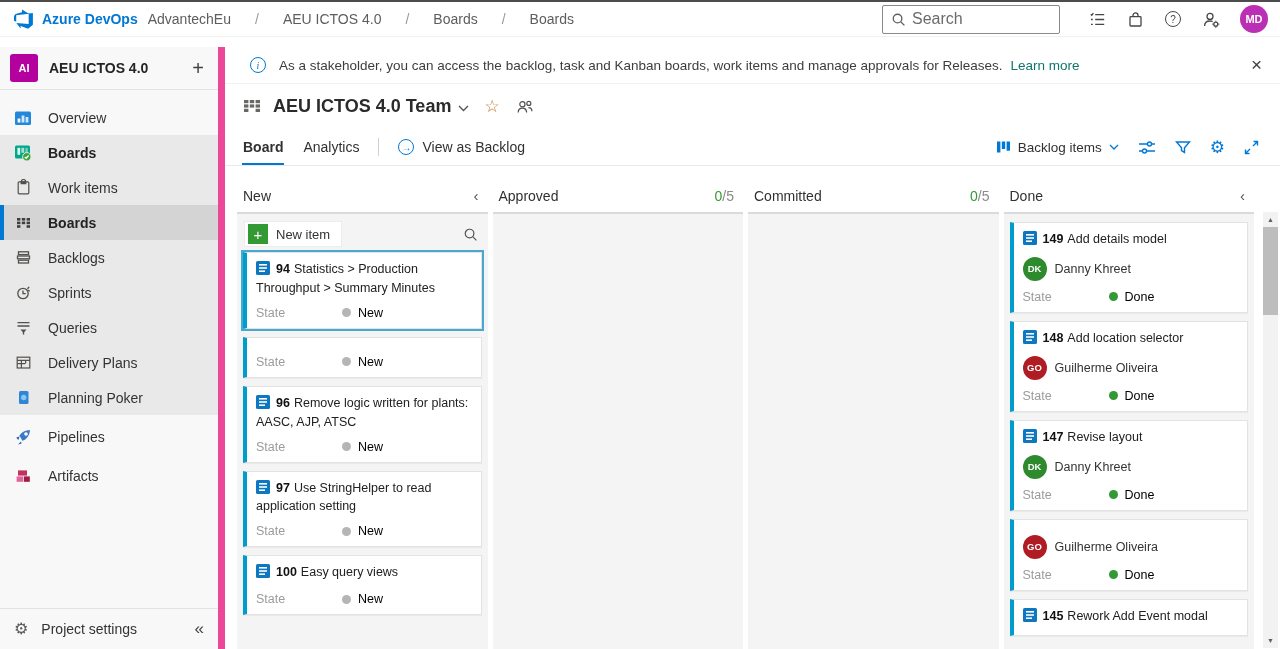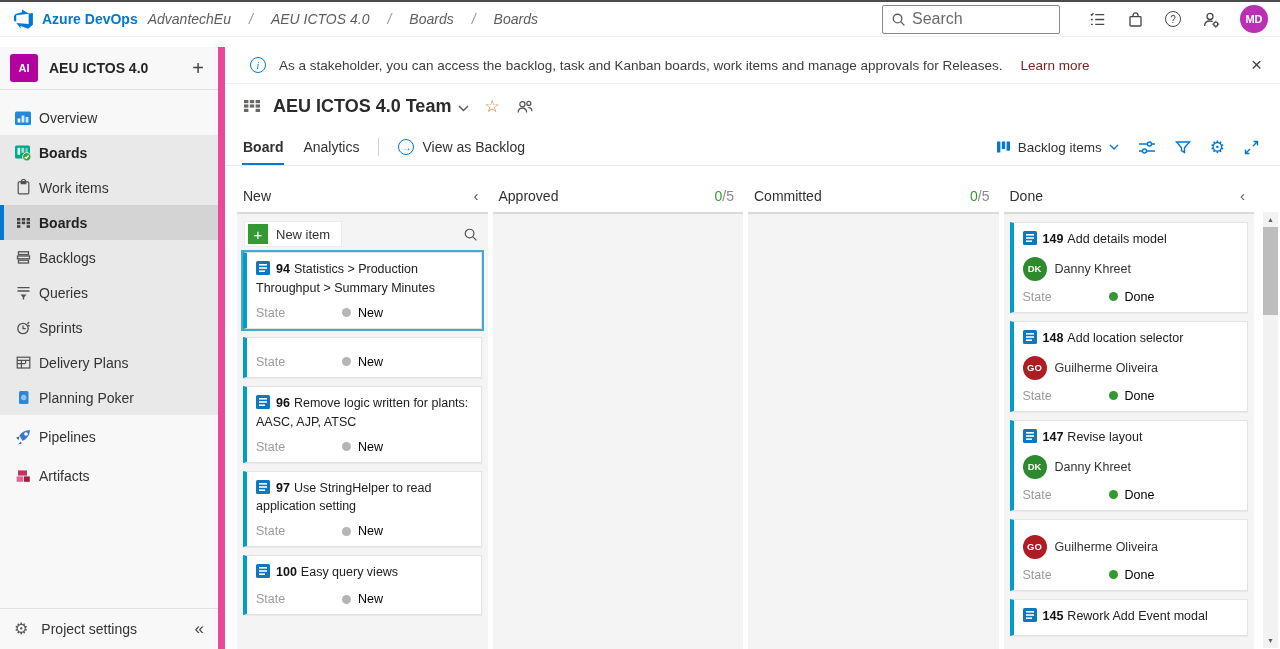--- a/index.html
+++ b/index.html
@@ -6,21 +6,21 @@
   html,body { width:1280px; height:649px; overflow:hidden; background:#fff;
               font-family:"Liberation Sans","DejaVu Sans",sans-serif; }
   #app { position:relative; width:1280px; height:649px; background:#fff; overflow:hidden; }
 
   
   .top-strip { position:absolute; top:0; left:0; right:0; height:2px; background:#4c4c4c; }
   .topbar { position:absolute; top:2px; left:0; right:0; height:35px; background:#fff;
             display:flex; align-items:center; padding:0 12px 0 14px; border-bottom:1px solid #f1f1f1; }
   .brand { display:flex; align-items:center; gap:8px; cursor:pointer; }
   .brand-name { color:#0078d4; font-weight:700; font-size:14px; }
-  .crumbs { display:flex; align-items:flex-start; gap:18px; margin-left:10px; font-size:14px; color:#5d5d5d;font-style:italic; }
+  .crumbs { display:flex; align-items:flex-start; gap:24px; margin-left:10px; font-size:14px; color:#5d5d5d; }
   .crumb { cursor:pointer; }
   .crumb-sep { color:#9a9a9a; }
   .topbar-right { margin-left:auto; display:flex; align-items:center; gap:4px; }
   .searchbox { display:flex; align-items:center; width:178px; height:29px; border:1px solid #8a8a8a;
                border-radius:2px; padding:0 8px; gap:6px; margin-right:16px; }
   .searchbox input { border:none; outline:none; width:120px; font-size:16px; color:#333;
                      font-family:inherit; background:transparent; }
   .searchbox input::placeholder { color:#6b6b6b; }
   .icon-btn { width:34px; height:34px; display:flex; align-items:center; justify-content:center;
               color:#484644; cursor:pointer; }
@@ -32,21 +32,21 @@
   
   .sidebar { position:absolute; top:47px; left:0; bottom:0; width:225px; background:#f8f8f8;
              border-right:7px solid #ec4899; display:flex; flex-direction:column; }
   .project-row { height:42px; display:flex; align-items:center; padding:0 14px 0 10px; gap:11px; }
   .project-avatar { width:28px; height:28px; border-radius:3px; color:#fff; font-size:11px; font-weight:700;
                     display:flex; align-items:center; justify-content:center; cursor:pointer; }
   .project-name { font-size:14px; font-weight:700; color:#252525; flex:1; cursor:pointer; }
   .add-proj { font-size:20px; color:#424242; font-weight:400; cursor:pointer; line-height:1; }
   .side-div { height:1px; background:#e2e2e2; }
   .nav { padding-top:10px; display:flex; flex-direction:column; }
-  .nav-item { height:35px; display:flex; align-items:center; gap:7px; padding-left:14px;
+  .nav-item { height:35px; display:flex; align-items:center; gap:16px; padding-left:14px;
               font-size:14px; color:#333; cursor:pointer; }
   .nav-item .ic { width:18px; display:flex; justify-content:center; }
   .nav-group { background:#e9e9e9; }
   .nav-item.hub { font-weight:700; color:#222; }
   .nav-item.selected { background:#d4d4d4; border-left:4px solid #0078d4; padding-left:10px;
                        font-weight:700; color:#222; }
   .nav-item.gap-top { margin-top:4px; }
   .sidebar-footer { margin-top:auto; }
   .footer-row { height:40px; display:flex; align-items:center; gap:13px; padding:0 14px;
                 font-size:14px; color:#333; cursor:pointer; }
@@ -55,21 +55,21 @@
 
   
   .main { position:absolute; top:47px; left:225px; right:0; bottom:0; display:flex; flex-direction:column; background:#fff; }
 
   .banner { height:37px; display:flex; align-items:center; padding:0 12px 0 25px;
             border-bottom:1px solid #f0f0f0; font-size:13.5px; }
   .info-circle { width:16px; height:16px; min-width:16px; border:1.2px solid #0078d4; border-radius:50%;
                  color:#0078d4; font-size:10px; font-style:italic; display:flex; align-items:center;
                  justify-content:center; font-family:"Liberation Serif",serif; }
   .banner-text { color:#3d3d3d; margin-left:13px; }
-  .banner-link { color:#7f1d1d; margin-left:18px; cursor:pointer; }
+  .banner-link { color:#0f766e; margin-left:8px; cursor:pointer; }
   .banner-close { margin-left:auto; font-size:19px; color:#424242; cursor:pointer; padding:0 6px; }
 
   .team-header { height:45px; display:flex; align-items:center; padding-left:17px; }
   .team-title { font-size:18px; font-weight:700; color:#2b2b2b; margin:0 7px 0 11px; cursor:pointer; }
   .chev-down { margin-top:3px; cursor:pointer; }
   .star { font-size:17px; color:#c8782f; margin-left:15px; cursor:pointer; }
   .team-people { margin-left:16px; cursor:pointer; }
 
   .tabs-row { height:37px; display:flex; align-items:stretch; padding-left:8px; border-bottom:1px solid #eaeaea; }
   .tab { padding:0 10px; display:flex; align-items:center; font-size:14px; color:#323130;
@@ -249,36 +249,36 @@
             <svg width="17" height="17" viewBox="0 0 17 17" fill="none" stroke="#53504e" stroke-width="1.3">
               <rect x="3.5" y="2.8" width="10" height="2.8"></rect>
               <rect x="2.5" y="7" width="12" height="2.8"></rect>
               <rect x="3.5" y="11.2" width="10" height="2.8"></rect>
             </svg>
           </span>
           <span>Backlogs</span>
         </div>
         <div class="nav-item">
           <span class="ic">
-            <svg width="17" height="17" viewBox="0 0 17 17" fill="none" stroke="#53504e" stroke-width="1.4">
-              <path d="M2.5 3.6 h12 M2.5 7 h12"></path>
-              <path d="M5.5 10.4 h6 l-2.3 2.8 v2.4 h-1.4 v-2.4 z" fill="#53504e" stroke="none"></path>
-            </svg>
-          </span>
-          <span>Queries</span>
-        </div>
-        <div class="nav-item">
-          <span class="ic">
             <svg width="17" height="17" viewBox="0 0 17 17" fill="none" stroke="#53504e" stroke-width="1.3">
               <circle cx="8" cy="9.5" r="5.2"></circle>
               <path d="M8 6.6 v3 h2.8"></path>
               <path d="M12.4 4.8 l1.8-1.8 M13.2 6 l1.4 1.2"></path>
             </svg>
           </span>
           <span>Sprints</span>
+        </div>
+        <div class="nav-item">
+          <span class="ic">
+            <svg width="17" height="17" viewBox="0 0 17 17" fill="none" stroke="#53504e" stroke-width="1.4">
+              <path d="M2.5 3.6 h12 M2.5 7 h12"></path>
+              <path d="M5.5 10.4 h6 l-2.3 2.8 v2.4 h-1.4 v-2.4 z" fill="#53504e" stroke="none"></path>
+            </svg>
+          </span>
+          <span>Queries</span>
         </div>
         <div class="nav-item">
           <span class="ic">
             <svg width="17" height="17" viewBox="0 0 17 17" fill="none" stroke="#53504e" stroke-width="1.2">
               <rect x="2.2" y="3.2" width="12.6" height="10.8"></rect>
               <path d="M2.2 6.4 h12.6 M2.2 9.6 h8 M6.4 6.4 v7.6 M10.6 6.4 v3.2"></path>
             </svg>
           </span>
           <span>Delivery Plans</span>
         </div>

